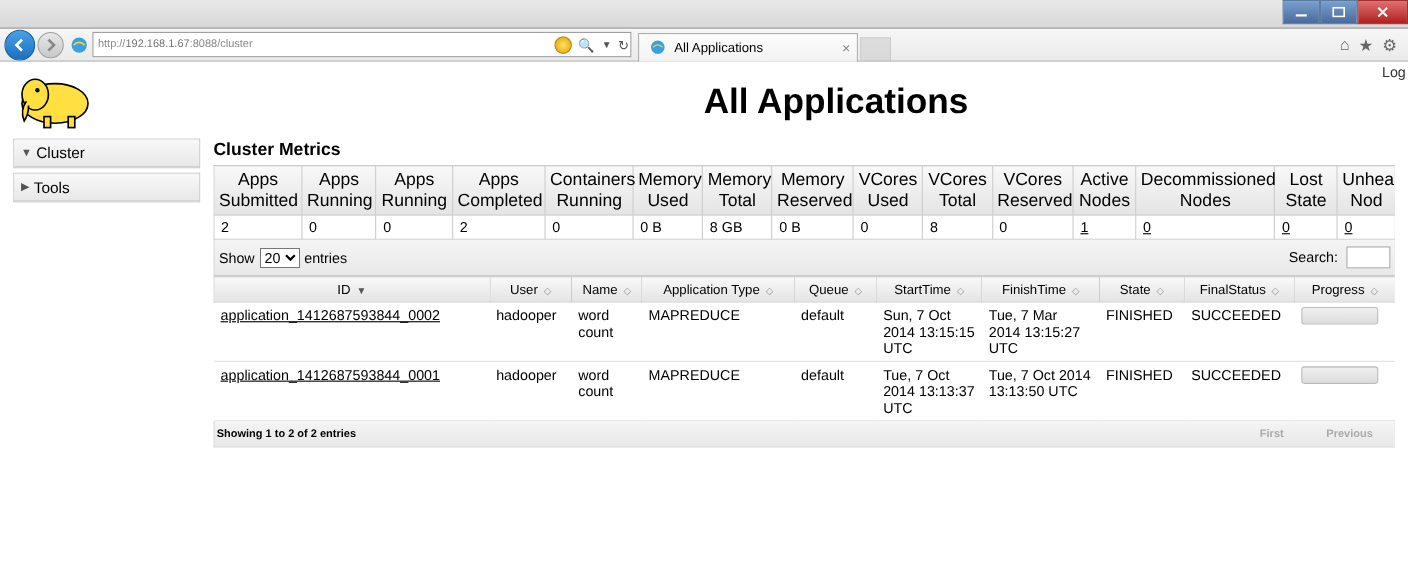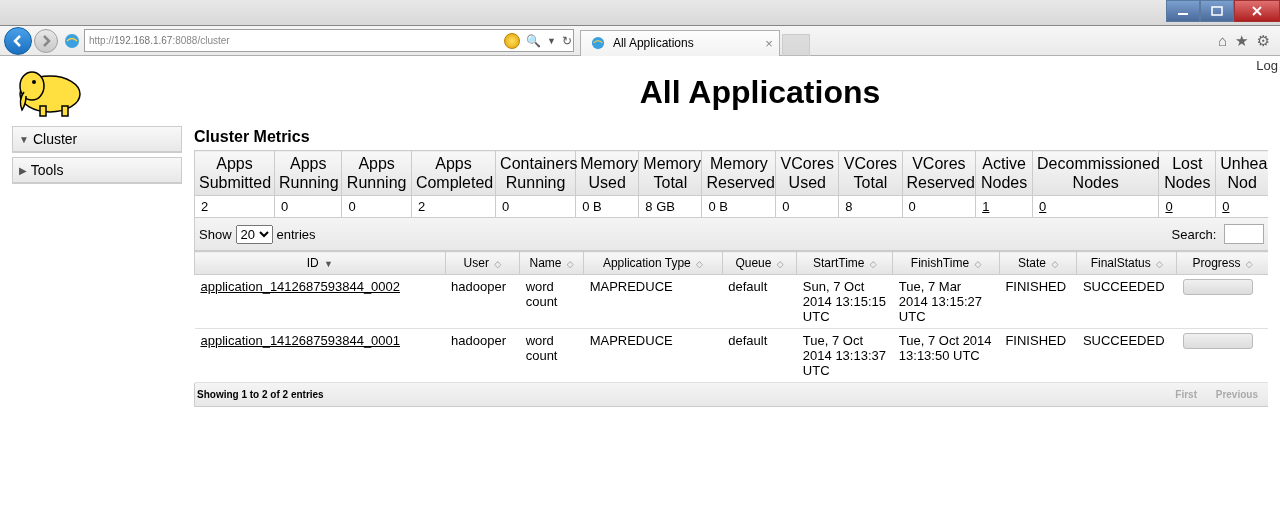--- a/index.html
+++ b/index.html
@@ -62,21 +62,21 @@
 
 table.apps { border-collapse: collapse; width: 1075px; }
 table.apps th { background: linear-gradient(#f8f8f8,#e4e4e4); border: 1px solid #ccc; font-weight: normal; font-size: 12px; padding: 4px 4px; position: relative; }
 table.apps th .sort { color: #999; font-size: 9px; margin-left: 2px; }
 table.apps td { border-bottom: 1px solid #e0e0e0; padding: 4px 6px; font-size: 13px; vertical-align: top; }
 table.apps td a { color: #000; text-decoration: underline; }
 .progress-bar { width: 70px; height: 16px; background: linear-gradient(#f0f0f0,#dcdcdc); border: 1px solid #bbb; border-radius: 3px; }
 
 .footer { display: flex; align-items: center; padding: 6px 2px; font-size: 10px; background: linear-gradient(#f4f4f4,#e8e8e8); border: 1px solid #ccc; border-top: none; width: 1075px; font-weight: bold; }
 .footer .pager { margin-left: auto; color: #aaa; }
-.footer .pager span { margin: 0 8px; text-align: center; }
+.footer .pager span { margin: 0 18px; text-align: center; }
 
 
 .hadoop-logo { display: flex; align-items: center; }
 .hadoop-elephant { width: 76px; height: 56px; position: relative; }
 .hadoop-text { font-family: 'Arial Black', Arial; font-size: 38px; font-style: italic; color: #7abde8; -webkit-text-stroke: 1.5px #000; letter-spacing: -1px; margin-left: -4px; }
 </style>
 </head>
 <body>
 
 <div class="browser-top">
@@ -208,21 +208,21 @@
               <th>Apps Completed</th>
               <th>Containers Running</th>
               <th>Memory Used</th>
               <th>Memory Total</th>
               <th>Memory Reserved</th>
               <th>VCores Used</th>
               <th>VCores Total</th>
               <th>VCores Reserved</th>
               <th>Active Nodes</th>
               <th>Decommissioned Nodes</th>
-              <th>Lost Nodes</th>
+              <th>Lost State</th>
               <th>Unhea Nod</th>
             </tr>
         <tr id="metrics-val-row">
               <td>2</td>
               <td>0</td>
               <td>0</td>
               <td>2</td>
               <td>0</td>
               <td>0 B</td>
               <td>8 GB</td>

